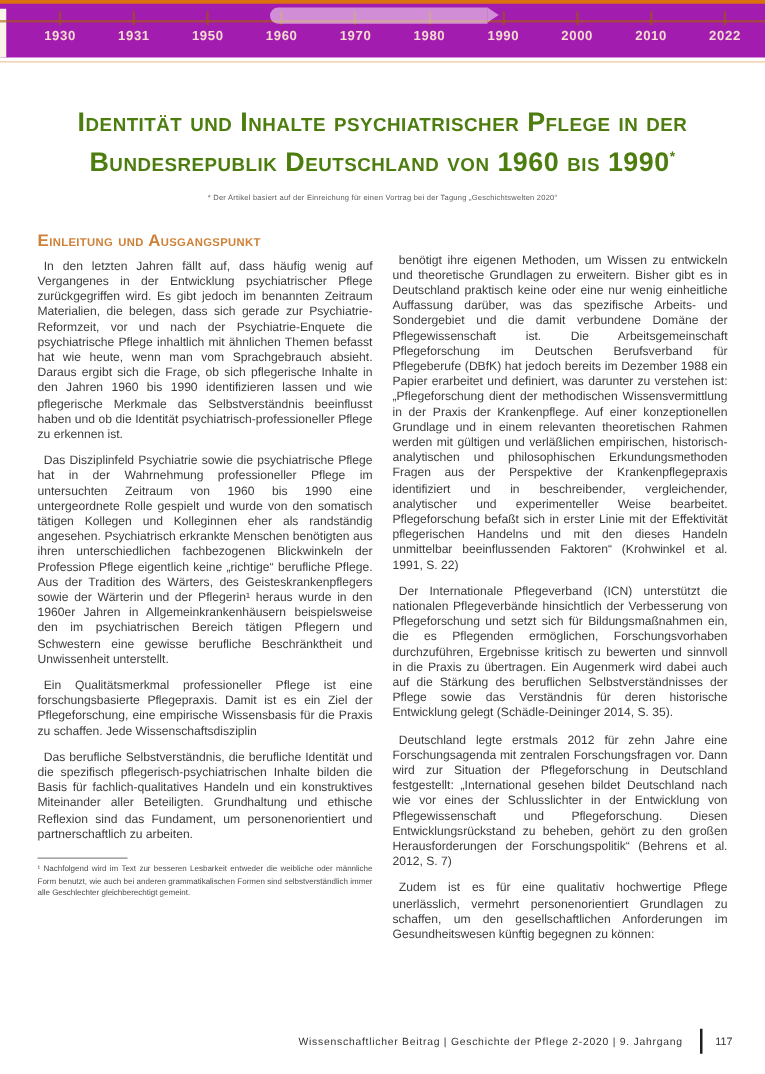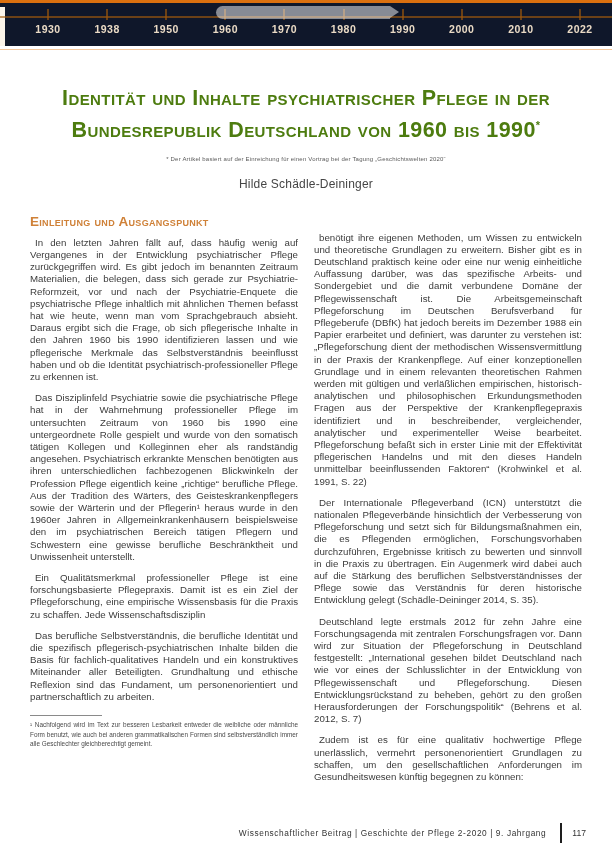--- a/index.html
+++ b/index.html
@@ -3,21 +3,21 @@
 <meta charset="utf-8">
 <style>
   * { box-sizing: border-box; margin: 0; padding: 0; }
   html, body { background: #ffffff; }
   .page {
     width: 612px; height: 859px; position: relative; overflow: hidden;
     background: #ffffff; font-family: "Liberation Sans", sans-serif;
   }
 
   
-  .timeline { position: relative; height: 46px; background: #0f172a; }
+  .timeline { position: relative; height: 46px; background: #a21caf; }
   .timeline::before { content:''; position:absolute; top:0; left:0; right:0; height:3px; background:#DB700F; }
   .timeline::after  { content:''; position:absolute; bottom:-4px; left:0; right:0; height:1px; background:#F2C69B; }
   .timeline-left-edge { position:absolute; left:0; top:7px; width:5px; height:39px; background:#FBF4E9; }
   .timeline-rule { position:absolute; top:16px; left:0; right:0; height:2px; background:#A95E0B; opacity:.6; }
   .timeline-years { position:absolute; top:9px; left:28px; right:12px; display:flex; justify-content:space-between; }
   .year-cell { width:40px; display:flex; flex-direction:column; align-items:center; }
   .year-tick { width:2px; height:11px; background:#9E570A; opacity:.65; margin-bottom:3px; }
   .year-label { font-size:10.5px; font-weight:700; color:rgba(253,236,211,0.92); letter-spacing:.5px; }
   .timeline-arrow { position:absolute; left:216px; top:6px; width:174px; height:13px;
     background:rgba(255,255,255,0.5); border-radius:7px 0 0 7px; }
@@ -63,21 +63,21 @@
   <div class="timeline">
     <div class="timeline-left-edge"></div>
     <div class="timeline-rule"></div>
     <div class="timeline-years">
       <div class="year-cell">
           <div class="year-tick"></div>
           <span class="year-label">1930</span>
         </div>
       <div class="year-cell">
           <div class="year-tick"></div>
-          <span class="year-label">1938</span>
+          <span class="year-label">1931</span>
         </div>
       <div class="year-cell">
           <div class="year-tick"></div>
           <span class="year-label">1950</span>
         </div>
       <div class="year-cell">
           <div class="year-tick"></div>
           <span class="year-label">1960</span>
         </div>
       <div class="year-cell">
@@ -104,21 +104,20 @@
           <div class="year-tick"></div>
           <span class="year-label">2022</span>
         </div>
     </div>
     <div class="timeline-arrow"></div>
   </div>
 
   <div class="header">
     <h1 class="article-title"><span>Identität und Inhalte psychiatrischer Pflege in der Bundesrepublik Deutschland von 1960 bis 1990</span><sup>*</sup></h1>
     <div class="title-note">* Der Artikel basiert auf der Einreichung für einen Vortrag bei der Tagung „Geschichtswelten 2020“</div>
-    <div class="author">Hilde Schädle-Deininger</div>
   </div>
 
   <div class="main">
     <div class="col col-left">
       <h2 class="section-heading">Einleitung und Ausgangspunkt</h2>
       <p>In den letzten Jahren fällt auf, dass häufig wenig auf Vergangenes in der Entwicklung psychiatrischer Pflege zurückgegriffen wird. Es gibt jedoch im benannten Zeitraum Materialien, die belegen, dass sich gerade zur Psychiatrie-Reformzeit, vor und nach der Psychiatrie-Enquete die psychiatrische Pflege inhaltlich mit ähnlichen Themen befasst hat wie heute, wenn man vom Sprachgebrauch absieht. Daraus ergibt sich die Frage, ob sich pflegerische Inhalte in den Jahren 1960 bis 1990 identifizieren lassen und wie pflegerische Merkmale das Selbstverständnis beeinflusst haben und ob die Identität psychiatrisch-professioneller Pflege zu erkennen ist.</p>
       <p>Das Disziplinfeld Psychiatrie sowie die psychiatrische Pflege hat in der Wahrnehmung professioneller Pflege im untersuchten Zeitraum von 1960 bis 1990 eine untergeordnete Rolle gespielt und wurde von den somatisch tätigen Kollegen und Kolleginnen eher als randständig angesehen. Psychiatrisch erkrankte Menschen benötigten aus ihren unterschiedlichen fachbezogenen Blickwinkeln der Profession Pflege eigentlich keine „richtige“ berufliche Pflege. Aus der Tradition des Wärters, des Geisteskrankenpflegers sowie der Wärterin und der Pflegerin¹ heraus wurde in den 1960er Jahren in Allgemeinkrankenhäusern beispielsweise den im psychiatrischen Bereich tätigen Pflegern und Schwestern eine gewisse berufliche Beschränktheit und Unwissenheit unterstellt.</p>
       <p>Ein Qualitätsmerkmal professioneller Pflege ist eine forschungsbasierte Pflegepraxis. Damit ist es ein Ziel der Pflegeforschung, eine empirische Wissensbasis für die Praxis zu schaffen. Jede Wissenschaftsdisziplin</p>
       <p>Das berufliche Selbstverständnis, die berufliche Identität und die spezifisch pflegerisch-psychiatrischen Inhalte bilden die Basis für fachlich-qualitatives Handeln und ein konstruktives Miteinander aller Beteiligten. Grundhaltung und ethische Reflexion sind das Fundament, um personenorientiert und partnerschaftlich zu arbeiten.</p>
       <div class="footnote-block">

